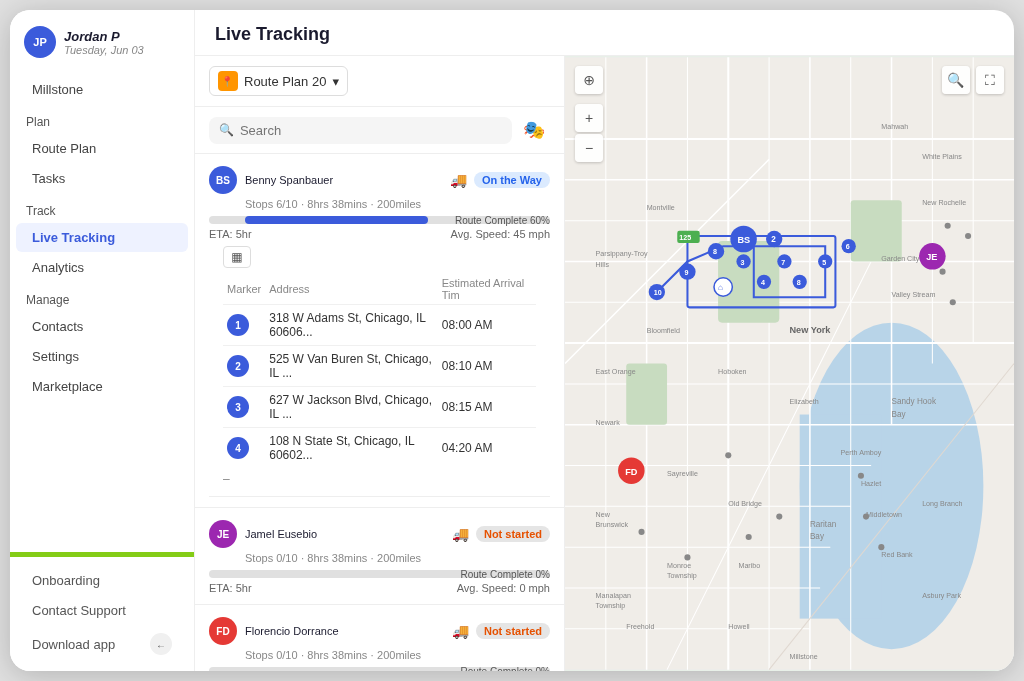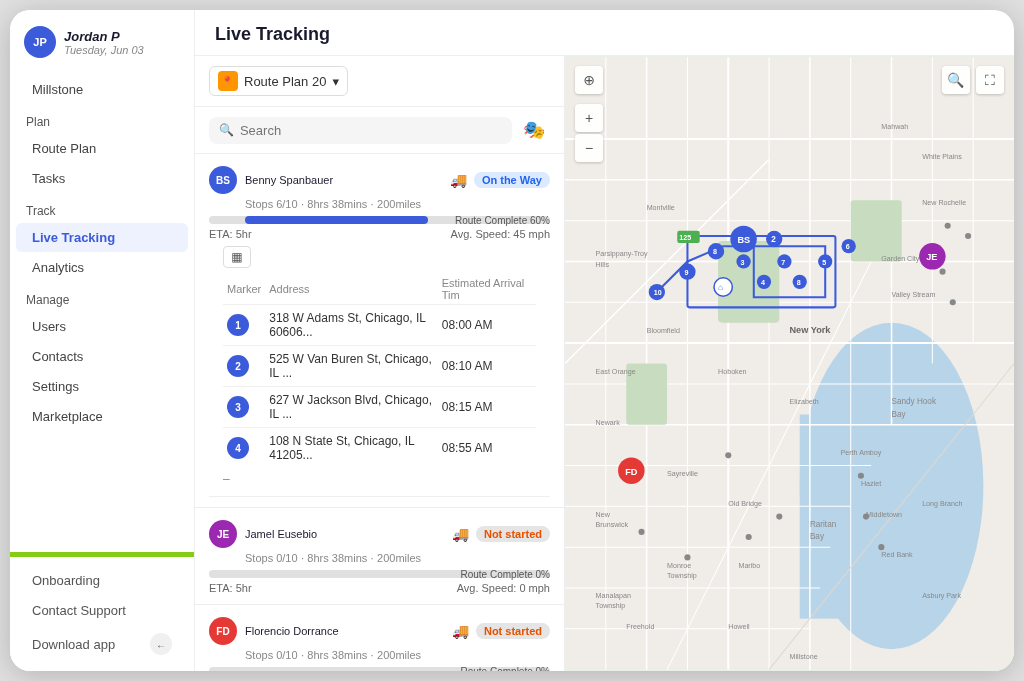--- a/index.html
+++ b/index.html
@@ -437,23 +437,20 @@
 
       <div class="nav-section-label">Track</div>
       <div class="nav-item active">
         <span>Live Tracking</span>
       </div>
       <div class="nav-item">
         <span>Analytics</span>
       </div>
 
       <div class="nav-section-label">Manage</div>
-      <div class="nav-item">
-        <span>Users</span>
-      </div>
       <div class="nav-item">
         <span>Contacts</span>
       </div>
       <div class="nav-item">
         <span>Settings</span>
       </div>
       <div class="nav-item">
         <span>Marketplace</span>
       </div>
     </nav>
@@ -550,22 +547,22 @@
       <td>
         <div class="stop-number" style="background:#3b5bdb;">3</div>
       </td>
       <td class="stop-address">627 W Jackson Blvd, Chicago, IL ...</td>
       <td class="stop-time">08:15 AM</td>
     </tr>
                     <tr>
       <td>
         <div class="stop-number" style="background:#3b5bdb;">4</div>
       </td>
-      <td class="stop-address">108 N State St, Chicago, IL 41205...</td>
-      <td class="stop-time">08:55 AM</td>
+      <td class="stop-address">108 N State St, Chicago, IL 60602...</td>
+      <td class="stop-time">04:20 AM</td>
     </tr>
                   </tbody>
               </table>
               <div class="show-more">–</div>
             </div>
           </div>
 
           <div class="driver-card">
             <div class="driver-header">
               <div class="driver-info">

